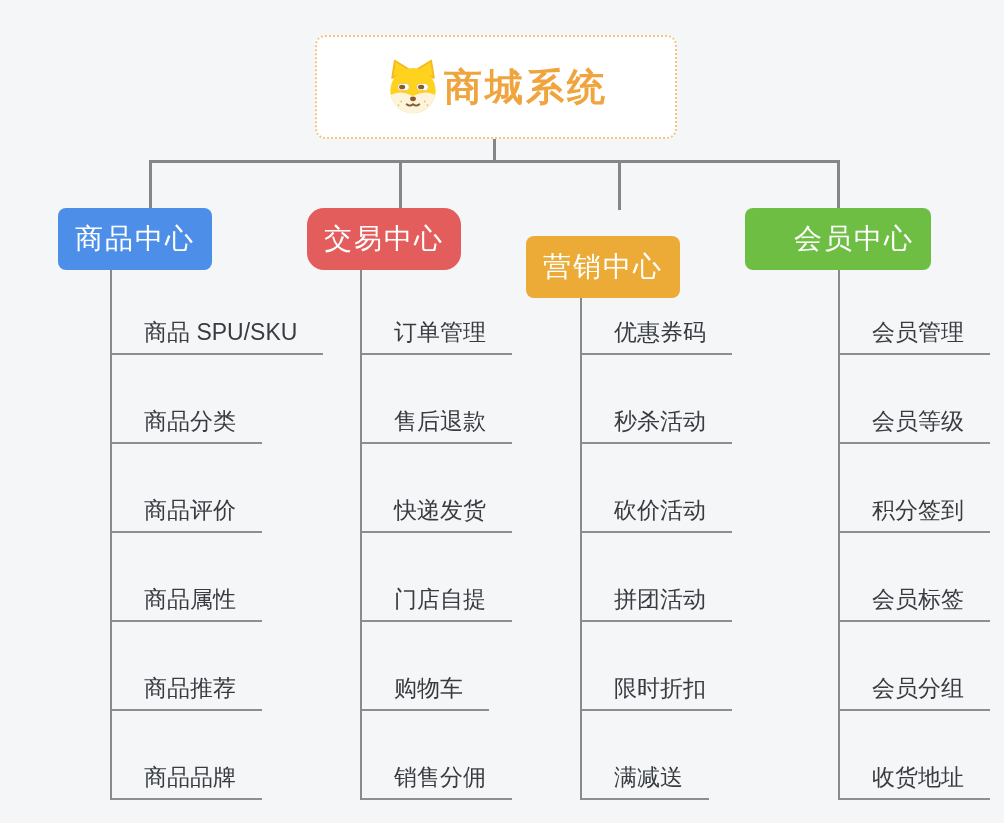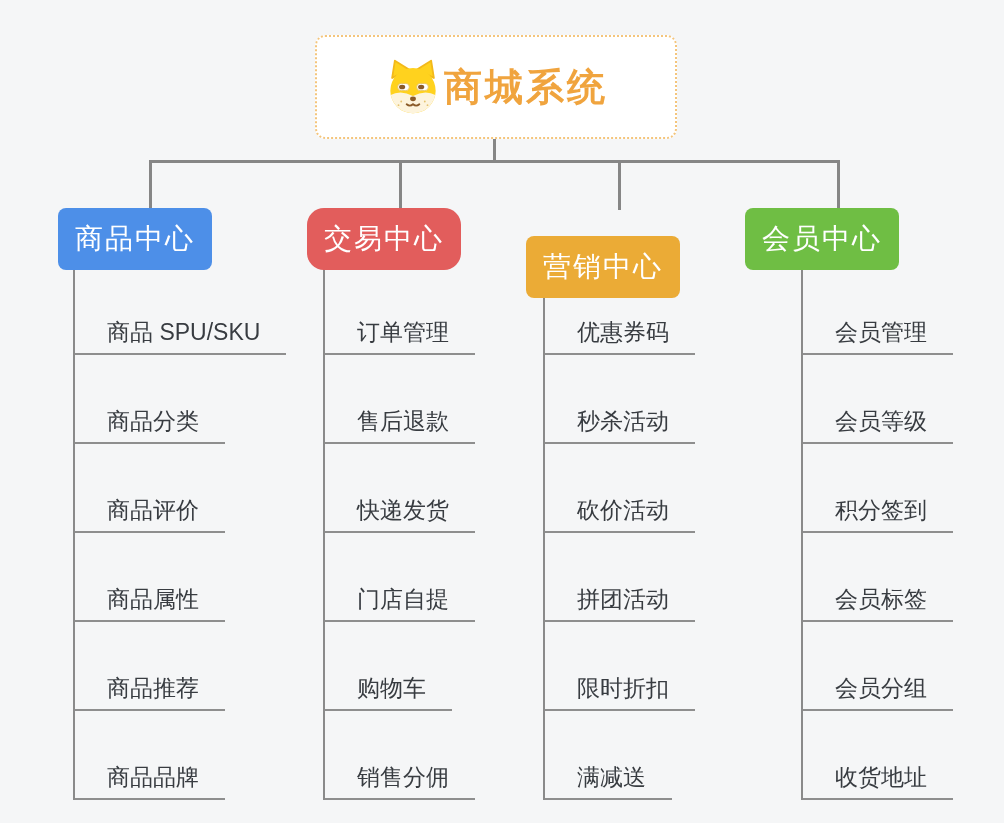--- a/index.html
+++ b/index.html
@@ -31,21 +31,21 @@
   .branch{
     position:absolute;top:208px;width:154px;height:62px;border-radius:8px;
     display:flex;align-items:center;justify-content:center;
     color:#ffffff;font-size:28px;font-weight:500;letter-spacing:2px;z-index:4;
   }
   .branch.b0{left:58px;} .branch.b1{left:307px;} .branch.b2{left:526px;margin-top:28px;} .branch.b3{left:745px;}
 
   
   .col{
     position:absolute;top:266px;border-left:2px solid #8a8a8a;
-    display:flex;flex-direction:column;align-items:flex-start;z-index:3;
+    display:flex;flex-direction:column;align-items:flex-start;z-index:3;margin-left:37px;
   }
   .col.c0{left:73px;} .col.c1{left:323px;} .col.c2{left:543px;} .col.c3{left:801px;}
   .leaf{height:89px;display:flex;align-items:flex-end;}
   .leaf-label{
     display:inline-block;border-bottom:2px solid #8e8e8e;
     padding:0 26px 8px 32px;
     font-size:23px;color:#383c41;line-height:1.15;white-space:nowrap;
   }
   .bottom-strip{position:absolute;left:0;bottom:0;width:1004px;height:17px;background:#ffffff;}
 </style>
@@ -94,21 +94,21 @@
 
 <div class="branch b0" style="background: rgb(77, 143, 232);">
     <span>商品中心</span>
   </div>
 <div class="branch b1" style="background: rgb(226, 93, 92); border-radius: 17px;">
     <span>交易中心</span>
   </div>
 <div class="branch b2" style="background: rgb(235, 171, 54);">
     <span>营销中心</span>
   </div>
-<div class="branch b3" style="background: rgb(111, 190, 68);">
+<div class="branch b3" style="background: rgb(111, 190, 68); padding-left: 32px;">
     <span>会员中心</span>
   </div>
 
 <div class="col c0">
   <div class="leaf">
       <span class="leaf-label">商品 SPU/SKU</span>
     </div>
   <div class="leaf">
       <span class="leaf-label">商品分类</span>
     </div>

